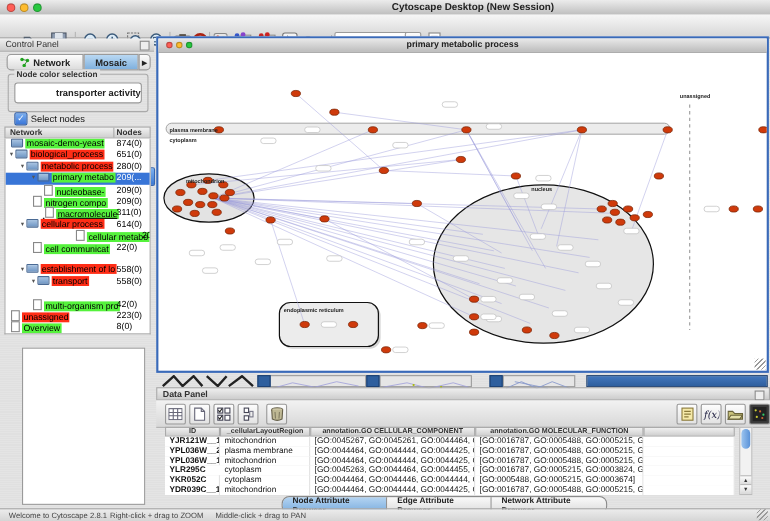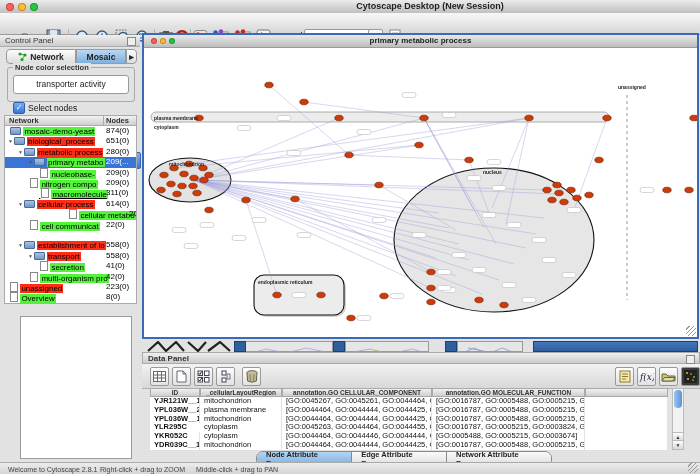--- a/index.html
+++ b/index.html
@@ -20,21 +20,21 @@
   
   .cp-header{left:0;top:35px;width:140px;height:12px;background:linear-gradient(#efefef,#cccccc);border-bottom:1px solid #aaa;
              font-size:8px;font-weight:normal;color:#333;line-height:12px;padding-left:5px;box-sizing:border-box}
   .floaticon{width:7px;height:7px;border:1px solid #888;background:#eee}
   .cptab{height:15px;font-size:8.5px;font-weight:bold;color:#222;display:flex;align-items:center;justify-content:center;
          border:1px solid #9a9a9a;box-sizing:border-box;background:linear-gradient(#fdfdfd,#dcdcdc)}
   .cptab.sel{background:linear-gradient(#b9d8f3,#7fb0dd);}
   .groupbox{left:7px;top:67px;width:126px;height:33px;border:1px solid #aaa;border-radius:3px}
   .grouplbl{left:13px;top:63px;font-size:7.5px;font-weight:bold;color:#333;background:#e2e2e2;padding:0 2px}
   .combo{left:13px;top:75px;width:114px;height:17px;background:#fff;border:1px solid #999;border-radius:3px;
-         font-size:8.5px;font-weight:normal;color:#222;line-height:17px;text-align:center}
+         font-size:8.5px;font-weight:bold;color:#222;line-height:17px;text-align:right}
   .stepper{left:113px;top:76px;width:12px;height:15px;background:linear-gradient(#7db1ef,#3c79d4);border-radius:2px;border:1px solid #3766b0;
            display:flex;flex-direction:column;align-items:center;justify-content:center;gap:1px}
   .tri{width:0;height:0;border-left:3px solid transparent;border-right:3px solid transparent}
   .tri.up{border-bottom:3px solid #fff}.tri.down{border-top:3px solid #fff}
   .checkbox{left:13px;top:102px;width:10px;height:10px;background:linear-gradient(#79aef0,#3a76d8);border:1px solid #2f5ea8;border-radius:2px;
             color:#fff;font-size:8px;line-height:10px;text-align:center}
   .chklbl{left:28px;top:103px;font-size:8.5px;color:#111}
   .treehdr{left:4px;top:115px;width:133px;height:11px;background:linear-gradient(#f2f2f2,#cfcfcf);border:1px solid #aaa;box-sizing:border-box;
            font-size:7.5px;font-weight:bold;color:#333}
   .treearea{left:4px;top:126px;width:133px;height:178px;background:#fff;border:1px solid #aaa;border-top:none;box-sizing:border-box;overflow:hidden}
@@ -240,21 +240,20 @@
       <div class="trow" style="top: 20.8px; padding-left: 13px;"><span class="tarrow">▼</span><span class="ticon-folder"></span><span class="tlabel" style="background: rgb(255, 45, 22);">metabolic process</span><span class="tval">280(0)</span></div>
       <div class="trow" style="top: 31.2px; background: rgb(56, 117, 215); padding-left: 23px;"><span class="tarrow">▼</span><span class="ticon-folder"></span><span class="tlabel" style="background: rgb(85, 242, 60);">primary metabo</span><span class="tval" style="color: rgb(255, 255, 255);">209(...</span></div>
       <div class="trow" style="top: 41.6px; padding-left: 33px;"><span class="tarrow">&nbsp;</span><span class="ticon-file"></span><span class="tlabel" style="background: rgb(85, 242, 60);">nucleobase-</span><span class="tval">209(0)</span></div>
       <div class="trow" style="top: 52px; padding-left: 23px;"><span class="tarrow">&nbsp;</span><span class="ticon-file"></span><span class="tlabel" style="background: rgb(85, 242, 60);">nitrogen compo</span><span class="tval">209(0)</span></div>
       <div class="trow" style="top: 62.4px; padding-left: 34px; text-decoration: underline;"><span class="tarrow">&nbsp;</span><span class="ticon-file"></span><span class="tlabel" style="background: rgb(85, 242, 60);">macromolecule</span><span class="tval">311(0)</span></div>
       <div class="trow" style="top: 72.8px; padding-left: 13px;"><span class="tarrow">▼</span><span class="ticon-folder"></span><span class="tlabel" style="background: rgb(255, 45, 22);">cellular process</span><span class="tval">614(0)</span></div>
       <div class="trow" style="top: 83.2px; padding-left: 39px; margin-left: 23px;"><span class="tarrow">&nbsp;</span><span class="ticon-file"></span><span class="tlabel" style="background: rgb(85, 242, 60);">cellular metabo</span><span class="tval">209(0)</span></div>
       <div class="trow" style="top: 93.6px; padding-left: 23px;"><span class="tarrow">&nbsp;</span><span class="ticon-file"></span><span class="tlabel" style="background: rgb(85, 242, 60);">cell communicat</span><span class="tval">22(0)</span></div>
       <div class="trow" style="top: 114.4px; padding-left: 13px;"><span class="tarrow">▼</span><span class="ticon-folder"></span><span class="tlabel" style="background: rgb(255, 45, 22);">establishment of lo</span><span class="tval">558(0)</span></div>
       <div class="trow" style="top: 124.8px; padding-left: 23px;"><span class="tarrow">▼</span><span class="ticon-folder"></span><span class="tlabel" style="background: rgb(255, 45, 22);">transport</span><span class="tval">558(0)</span></div>
-      <div class="trow" style="top: 135.2px; padding-left: 33px;"><span class="tarrow">&nbsp;</span><span class="ticon-file"></span><span class="tlabel" style="background: rgb(85, 242, 60);">secretion</span><span class="tval">41(0)</span></div>
       <div class="trow" style="top: 145.6px; padding-left: 23px;"><span class="tarrow">&nbsp;</span><span class="ticon-file"></span><span class="tlabel" style="background: rgb(85, 242, 60);">multi-organism pro</span><span class="tval">42(0)</span></div>
       <div class="trow" style="top: 156px; padding-left: 3px;"><span class="tarrow">&nbsp;</span><span class="ticon-file"></span><span class="tlabel" style="background: rgb(255, 45, 22);">unassigned</span><span class="tval">223(0)</span></div>
       <div class="trow" style="top: 166.4px; padding-left: 3px;"><span class="tarrow">&nbsp;</span><span class="ticon-file"></span><span class="tlabel" style="background: rgb(85, 242, 60);">Overview</span><span class="tval">8(0)</span></div>
     </div>
   <div class="abs overviewbox"></div>
 
   <div class="abs netwin">
     <div class="abs net-title">
       <div class="abs minilight" style="left:7px;top:3px;background:#ff5f57"></div>
       <div class="abs minilight" style="left:16px;top:3px;background:#febc2e"></div>

